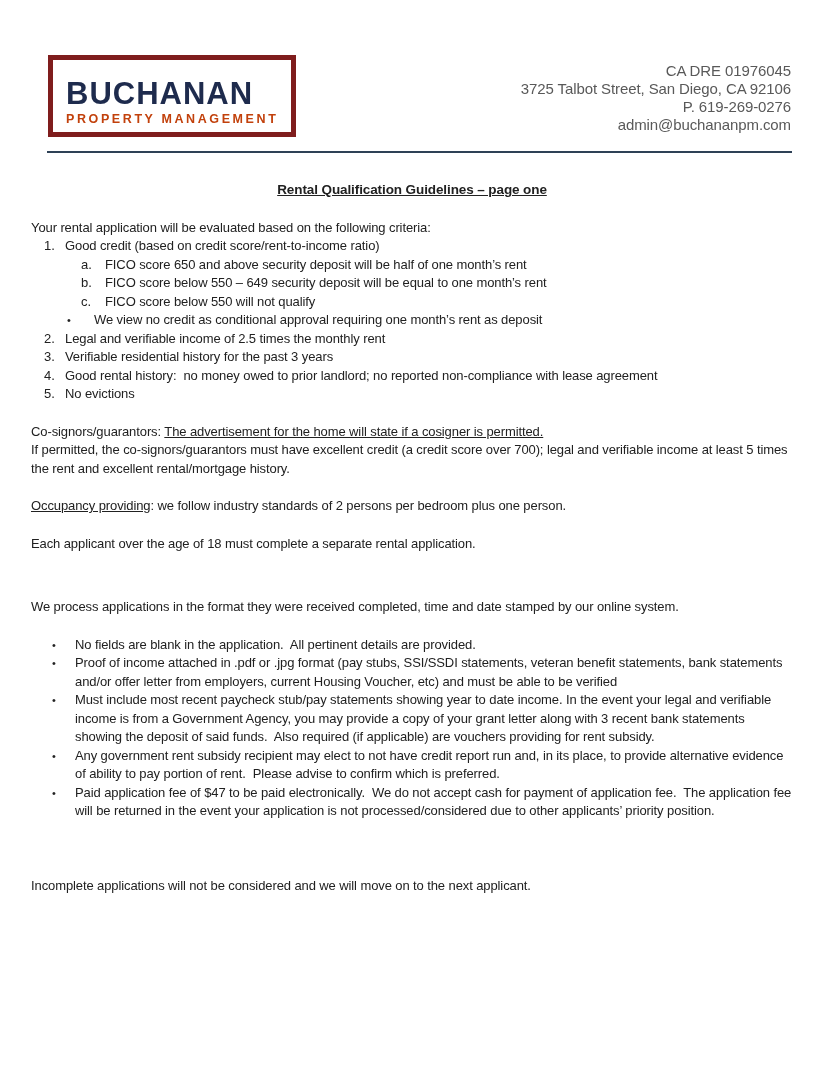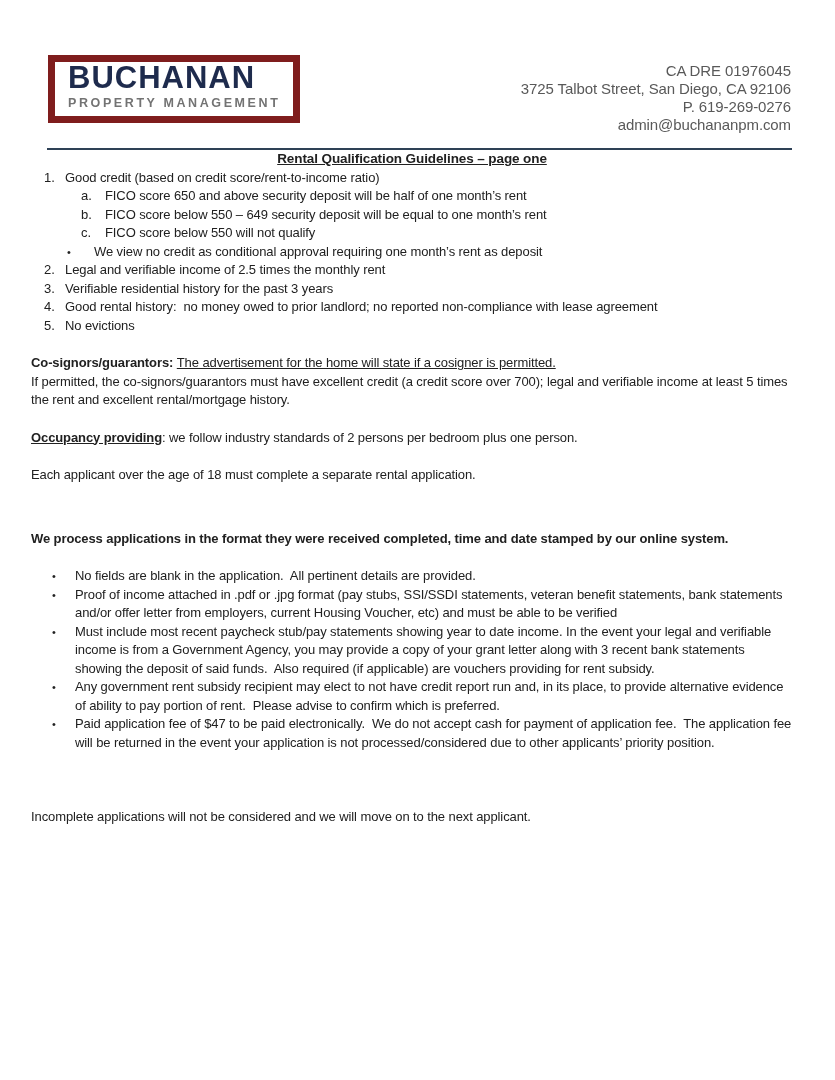--- a/index.html
+++ b/index.html
@@ -10,54 +10,55 @@
     overflow: hidden;
   }
   .page { position: relative; width: 835px; height: 1080px; background: #ffffff; }
 
   
   .letterhead {
     display: flex; justify-content: space-between; align-items: flex-start;
     padding: 55px 44px 0 48px;
   }
   .logo-box {
-    border: 7px solid #7f1d1d;
-    padding: 0 13px 6px 13px;
+    border: 5px solid #7f1d1d;
+    padding: 18px 13px 6px 13px;
     background: #ffffff;
   }
   .logo-name {
     font-size: 31px; font-weight: bold; line-height: 1.0;
     color: #1e2b4d; letter-spacing: 1px;
   }
   .logo-tagline {
     font-size: 12.5px; font-weight: bold; margin-top: 3px;
-    color: #737373; letter-spacing: 2.6px;
+    color: #c2410c; letter-spacing: 2.6px;
   }
   .contact {
     text-align: right; color: #595959;
     font-size: 15px; line-height: 18px; padding-top: 7px;
     letter-spacing: -0.1px;
   }
   .rule {
     height: 2px; background: #2e4156;
     margin: 14px 43px 0 47px;
   }
 
   
   .doc {
     padding: 0 42px 0 31px;
     font-size: 13px; line-height: 18.5px;
     letter-spacing: -0.1px;
   }
   .title {
+    margin-top: 28px;
     text-align: center; font-weight: bold; text-decoration: underline;
     font-size: 13.5px;
   }
   .mt1 { margin-top: 19px; }
-  .b { font-weight: bold; margin-top: 45px; }
+  .b { font-weight: normal; margin-top: 45px; }
   .u { text-decoration: underline; }
   .t, p, .para { white-space: pre-wrap; }
   p { margin: 0; }
 
   .row { display: flex; }
   .row .m { flex: 0 0 auto; }
   .row .t { flex: 1 1 auto; }
   .lvl1 > .m { margin-left: 13px; width: 21px; }
   .lvl2 > .m { margin-left: 50px; width: 24px; }
   .lvlb > .m { margin-left: 36px; width: 27px; font-size: 11px; }
@@ -81,20 +82,21 @@
       <div>P. 619-269-0276</div>
       <div>admin@buchananpm.com</div>
     </div>
   </div>
   <div class="rule"></div>
 
   <div class="doc">
 
     <div class="title">Rental Qualification Guidelines – page one</div>
 
+    <p class="mt1">Your rental application will be evaluated based on the following criteria:</p>
 
     <div>
       <div class="row lvl1">
         <span class="m">1.</span>
         <span class="t">Good credit (based on credit score/rent-to-income ratio)</span>
       </div>
       <div class="row lvl2">
         <span class="m">a.</span>
         <span class="t">FICO score 650 and above security deposit will be half of one month’s rent</span>
       </div>

